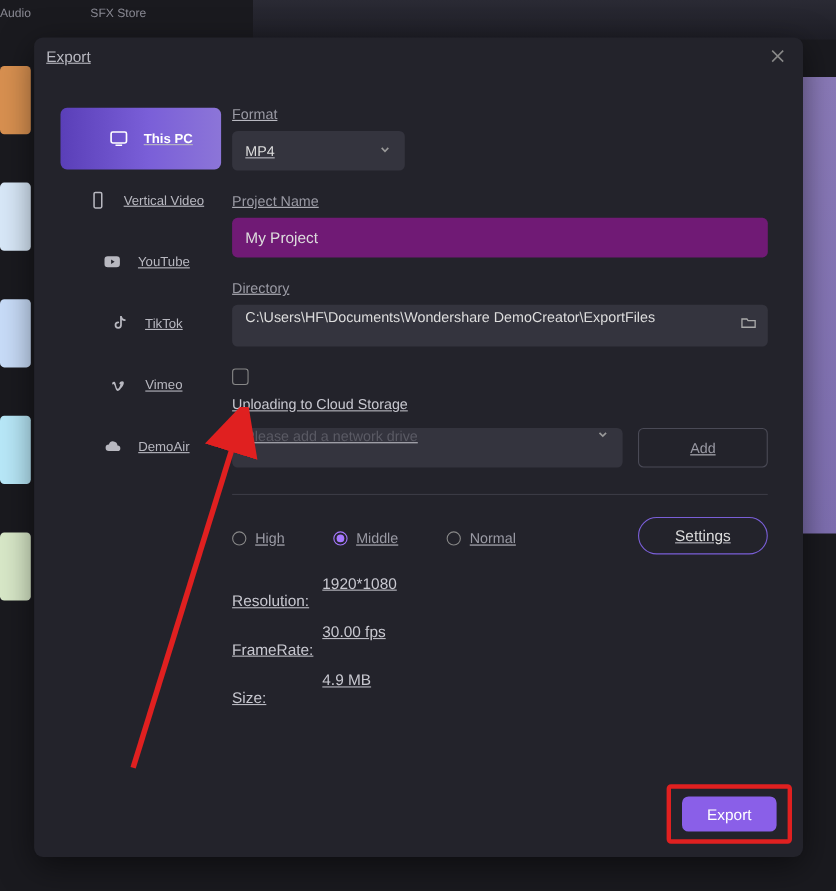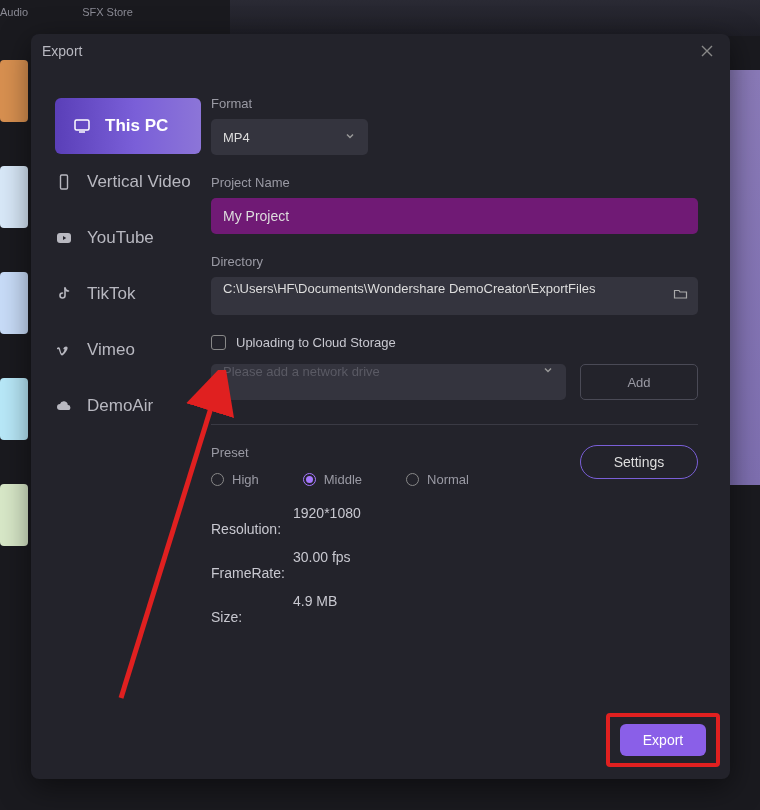--- a/index.html
+++ b/index.html
@@ -13,49 +13,49 @@
     .thumb.t1 { background: #d89050; }
     .thumb.t2 { background: #d8e8f8; }
     .thumb.t3 { background: #c8dcf8; }
     .thumb.t4 { background: #b8e8f8; }
     .thumb.t5 { background: #d8e8c8; }
     
     .top-labels { position: absolute; top: 0; left: 0; font-size: 11px; color: #8a8a94; display: flex; }
     .top-lbl1 { padding: 6px 4px 6px 0; }
     .top-lbl2 { padding: 6px 4px 6px 50px; }
     
-    .dialog { position: absolute; left: 31px; top: 34px; width: 699px; height: 745px; background: #23232b; border-radius: 8px; box-shadow: 0 8px 30px rgba(0,0,0,.5); overflow: hidden; }
+    .dialog { position: absolute; left: 31px; top: 34px; width: 699px; height: 745px; background: #23232b; border-radius: 8px; box-shadow: 0 8px 30px rgba(0,0,0,.5); overflow: hidden; text-decoration: underline; }
     
     .dialog-header { height: 34px; display: flex; align-items: center; justify-content: space-between; padding: 0 14px 0 11px; }
     .dialog-title { font-size: 14px; color: #b8b8c0; }
     .close-btn { width: 18px; height: 18px; display: flex; align-items: center; justify-content: center; cursor: pointer; color: #888; }
     
     .dialog-body { display: flex; height: calc(100% - 34px); }
     
     .sidebar { width: 180px; padding-top: 30px; }
-    .side-item { height: 56px; display: flex; align-items: center; gap: 14px; padding-left: 24px; font-size: 17px; color: #b8b8c0; cursor: pointer; }
+    .side-item { height: 56px; display: flex; align-items: center; gap: 14px; padding-left: 24px; font-size: 12px; color: #b8b8c0; cursor: pointer; justify-content: center; }
     .side-item.active { background: linear-gradient(90deg,#5a3fb8,#7a5fd8 55%,#8c75d8); border-radius: 6px; margin: 0 10px 0 24px; padding-left: 18px; height: 56px; color: #fff; font-weight: 600; }
     .side-icon { width: 18px; height: 18px; display: flex; align-items: center; justify-content: center; color: #b8b8c0; }
     .side-item.active .side-icon { color: #fff; }
     
     .form-area { flex: 1; padding: 28px 32px 0 0; position: relative; }
     
     .field { margin-bottom: 20px; }
     .field-label { font-size: 13px; color: #9a9aa4; margin-bottom: 8px; display: block; }
     
     .select { height: 36px; background: #34343e; border-radius: 5px; display: flex; align-items: center; justify-content: space-between; padding: 0 12px; color: #ddd; font-size: 13px; cursor: pointer; }
     .select.narrow { width: 157px; }
     .chev { color: #999; }
     
     .text-input { width: 100%; height: 36px; background: #701a75; border: none; border-radius: 5px; padding: 0 12px; color: #ddd; font-size: 14px; outline: none; }
     .dir-wrap { position: relative; }
     .dir-input { width: 100%; height: 38px; background: #34343e; border: none; border-radius: 5px; padding: 0 38px 16px 12px; color: #ddd; font-size: 13px; outline: none; }
     .folder-btn { position: absolute; right: 10px; top: 50%; transform: translateY(-50%); color: #aaa; cursor: pointer; }
     
-    .check-row { display: flex; align-items: flex-start; gap: 10px; margin-bottom: 14px; }
+    .check-row { display: flex; align-items: flex-start; gap: 10px; margin-bottom: 14px; flex-direction: column; }
     .checkbox { width: 15px; height: 15px; border: 1.5px solid #888; border-radius: 3px; cursor: pointer; }
     .check-label { font-size: 13px; color: #c8c8d0; }
     
     .cloud-row { display: flex; gap: 14px; }
     .cloud-select { flex: 1; height: 36px; background: #34343e; border-radius: 5px; display: flex; align-items: flex-start; justify-content: space-between; padding: 0 12px; font-size: 13px; color: #5a5a64; cursor: pointer; }
     .add-btn { width: 118px; height: 36px; border: 1px solid #4a4a56; border-radius: 5px; background: transparent; color: #9a9aa4; font-size: 13px; cursor: pointer; }
     
     .divider { height: 1px; background: #3a3a44; margin: 24px 0 20px; }
     
     .preset-row { display: flex; justify-content: space-between; align-items: flex-start; }
@@ -206,21 +206,20 @@
               </svg>
           </span>
         </div>
         <button class="add-btn">Add</button>
       </div>
 
       <div class="divider"></div>
 
       <div class="preset-row">
         <div class="preset-left">
-          <span class="field-label">Preset</span>
           <div class="radio-row">
             <div class="radio-item">
               <span class="radio"></span>
               <span>High</span>
             </div>
             <div class="radio-item">
               <span class="radio on"></span>
               <span>Middle</span>
             </div>
             <div class="radio-item">

